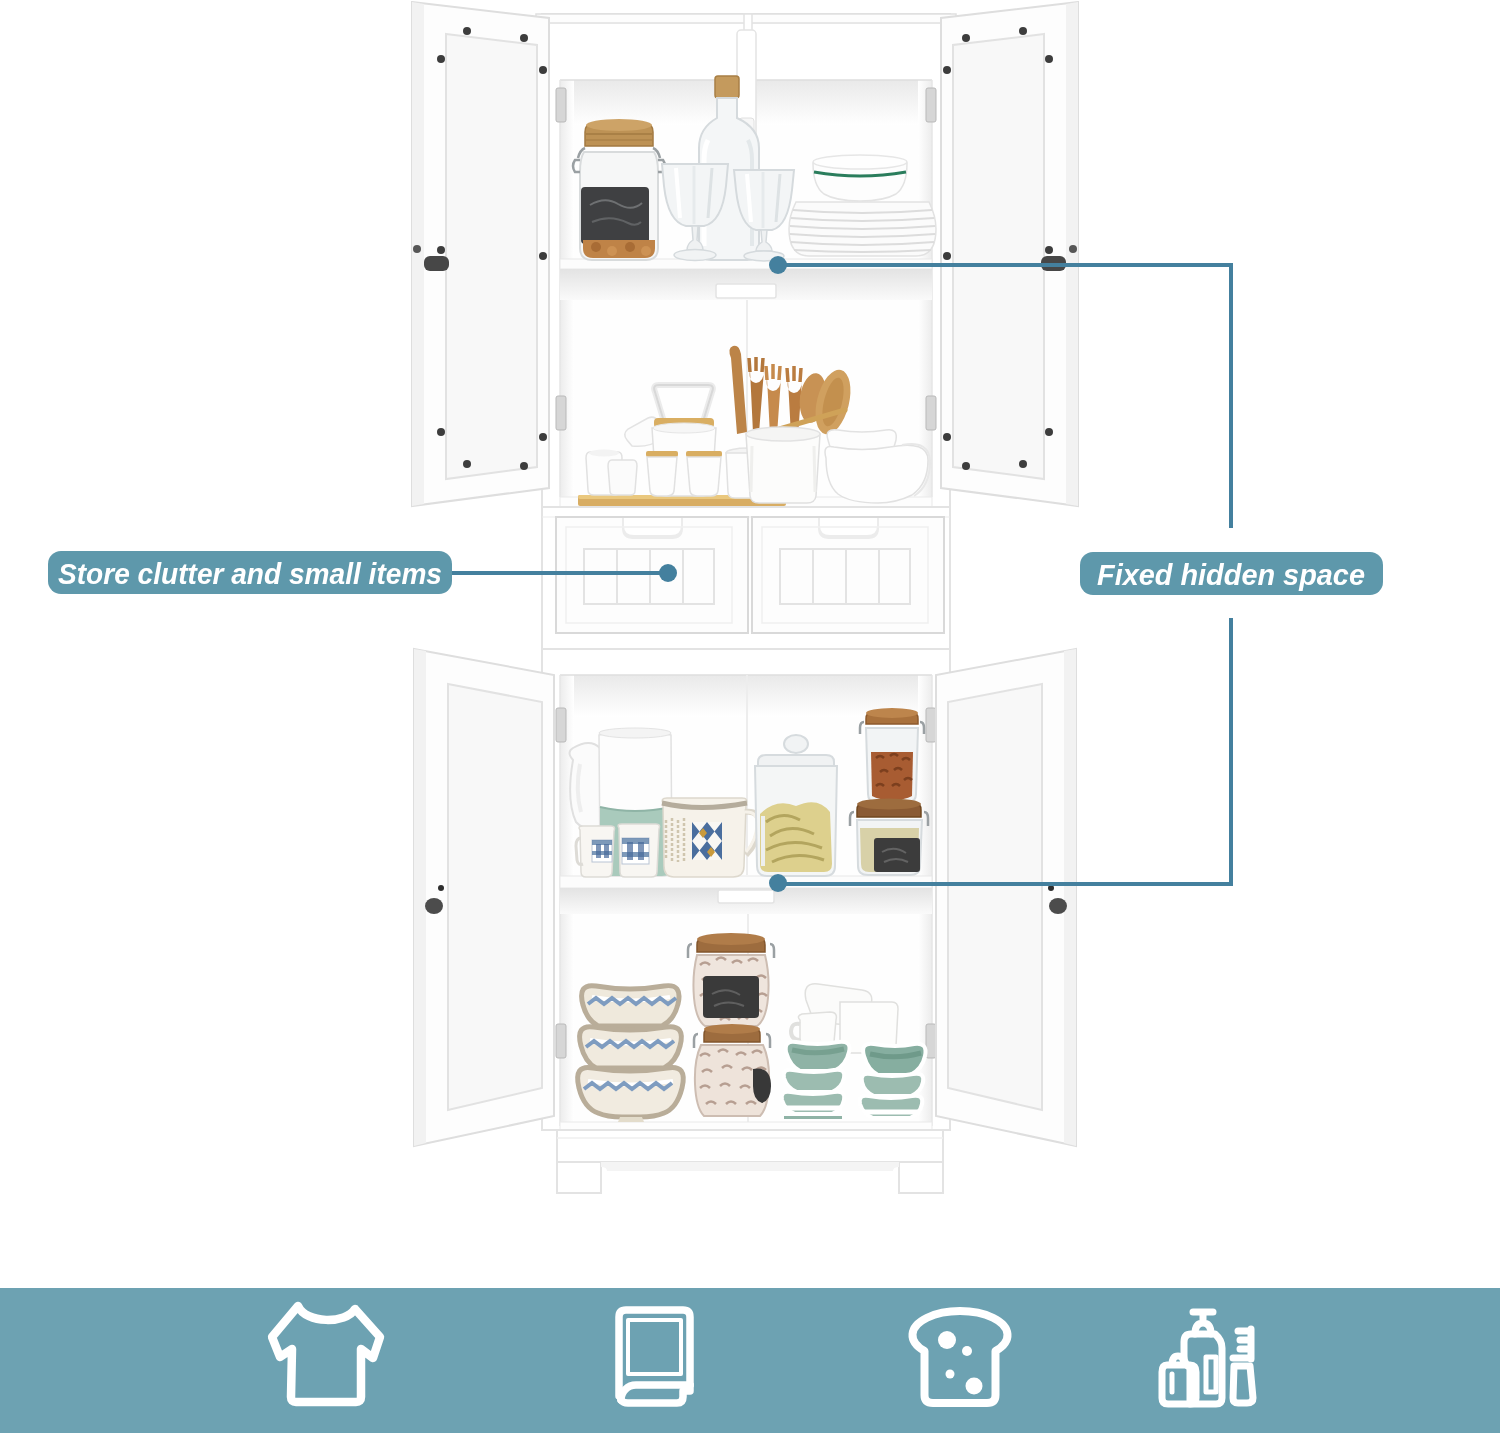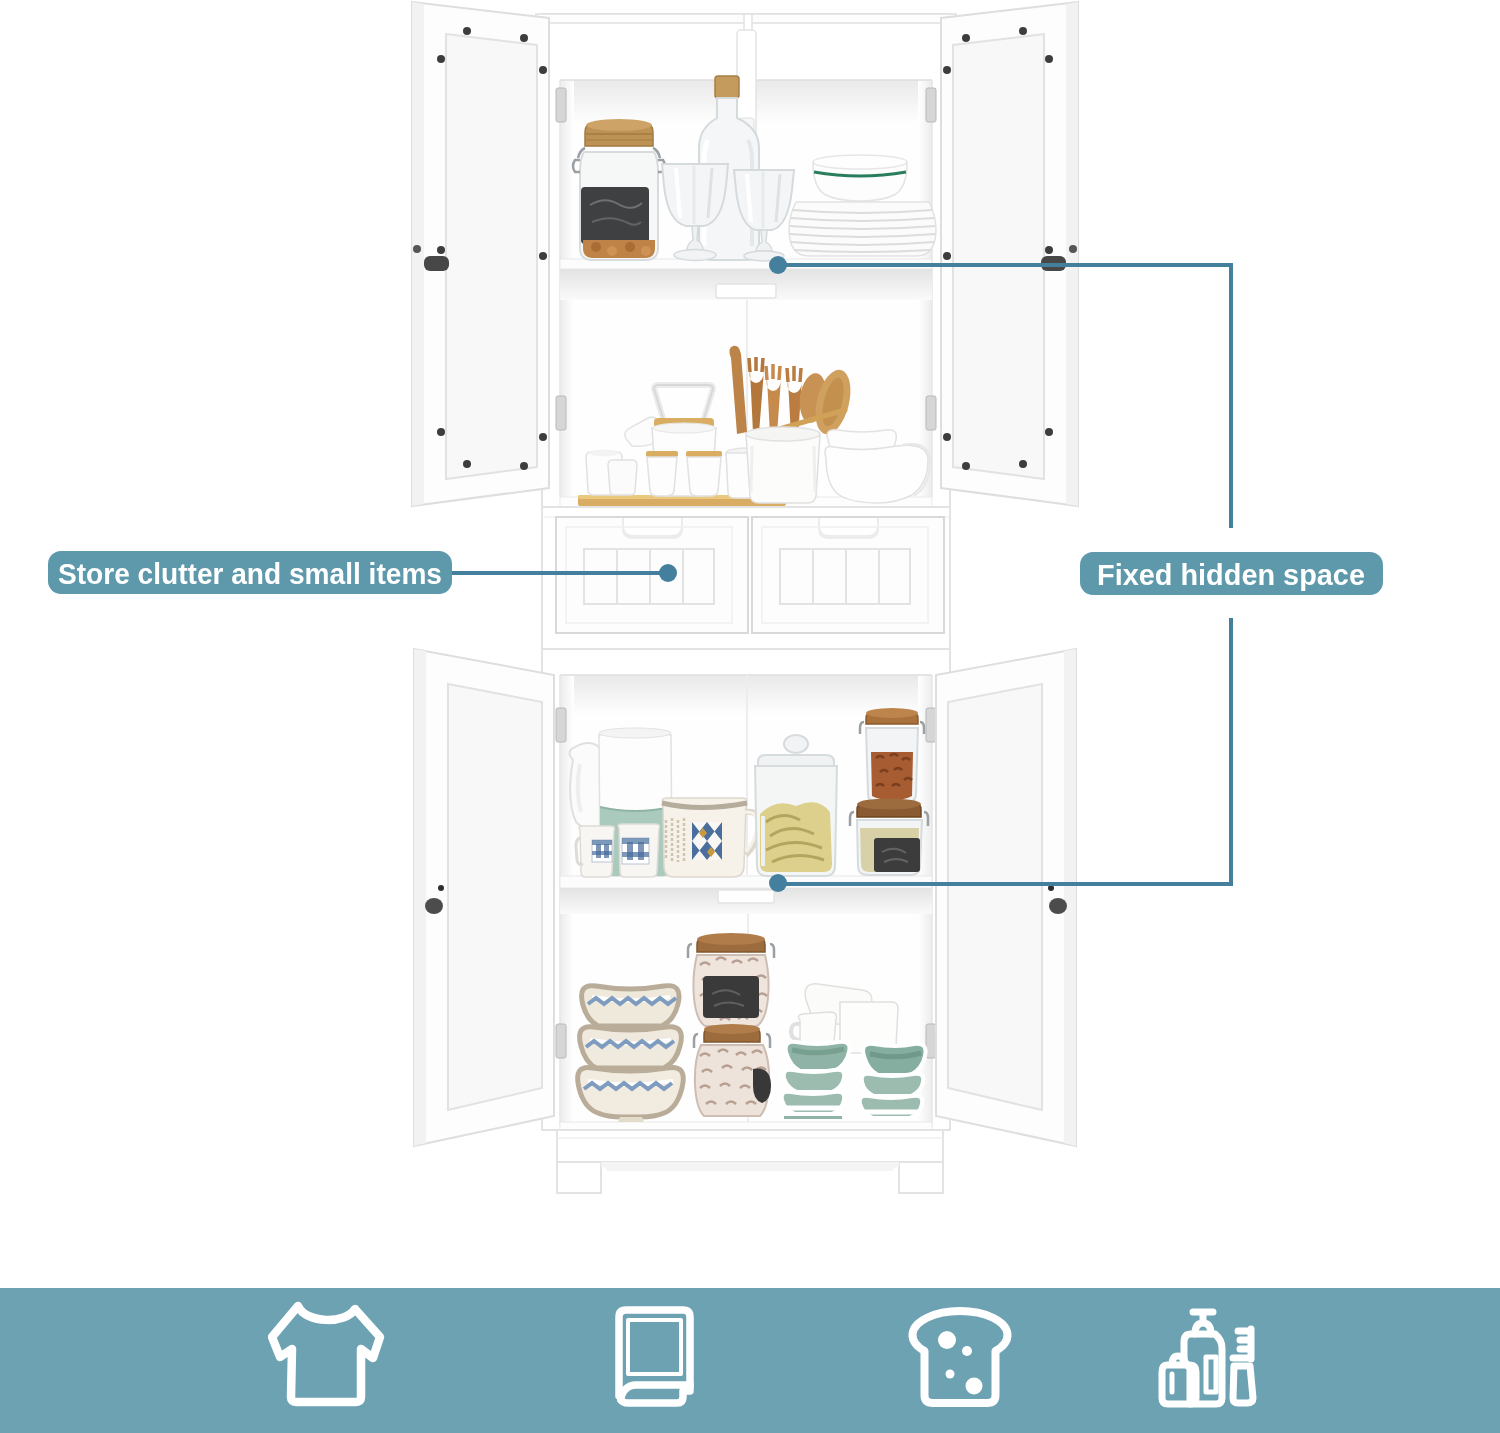--- a/index.html
+++ b/index.html
@@ -1,17 +1,17 @@
 <!DOCTYPE html>
 <html><head>
 <meta charset="utf-8">
 <style>
 html,body{margin:0;padding:0;background:#ffffff;}
 #page{position:relative;width:1500px;height:1433px;background:#ffffff;overflow:hidden;
-font-family:"Liberation Sans", sans-serif;}
+font-family:"Liberation Sans", sans-serif;font-style:italic;}
 </style>
 </head>
 <body>
 <div id="page">
 <svg width="1500" height="1433" viewBox="0 0 1500 1433" xmlns="http://www.w3.org/2000/svg">
 <defs>
 <linearGradient id="topShade" x1="0" y1="0" x2="0" y2="1">
 <stop offset="0" stop-color="#e9e9e9"></stop>
           <stop offset="1" stop-color="#ffffff"></stop>
 </linearGradient>

